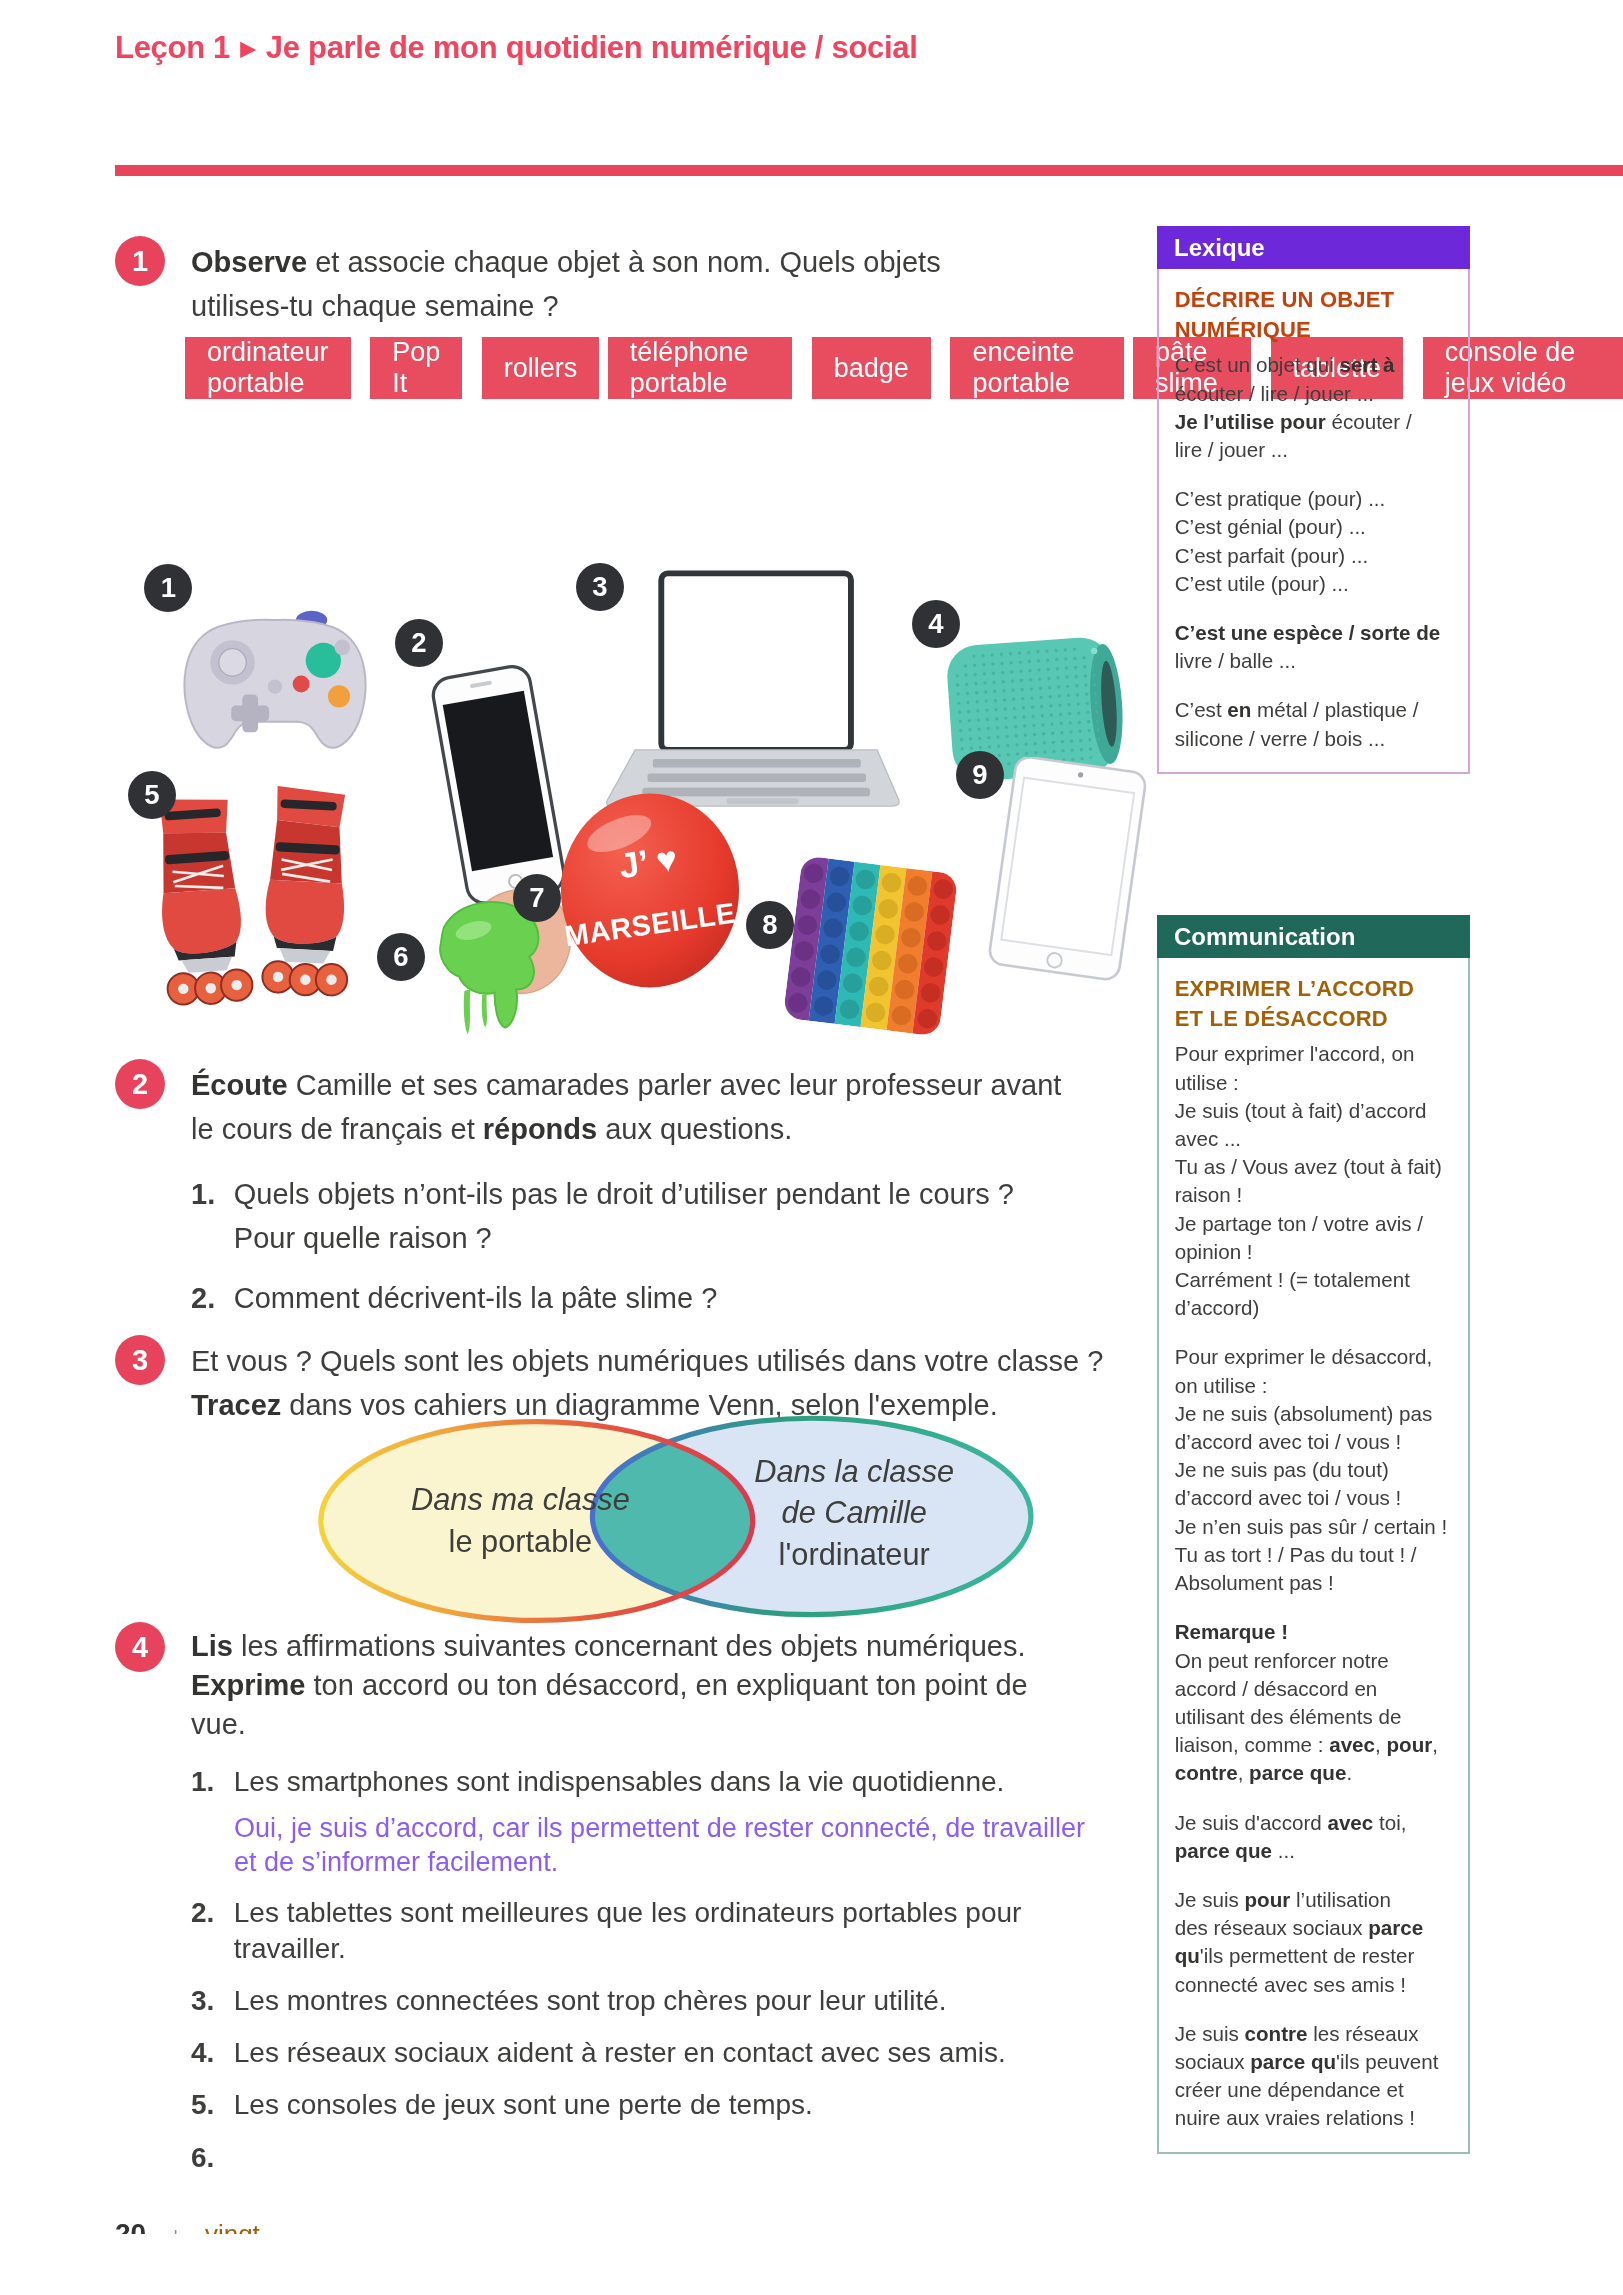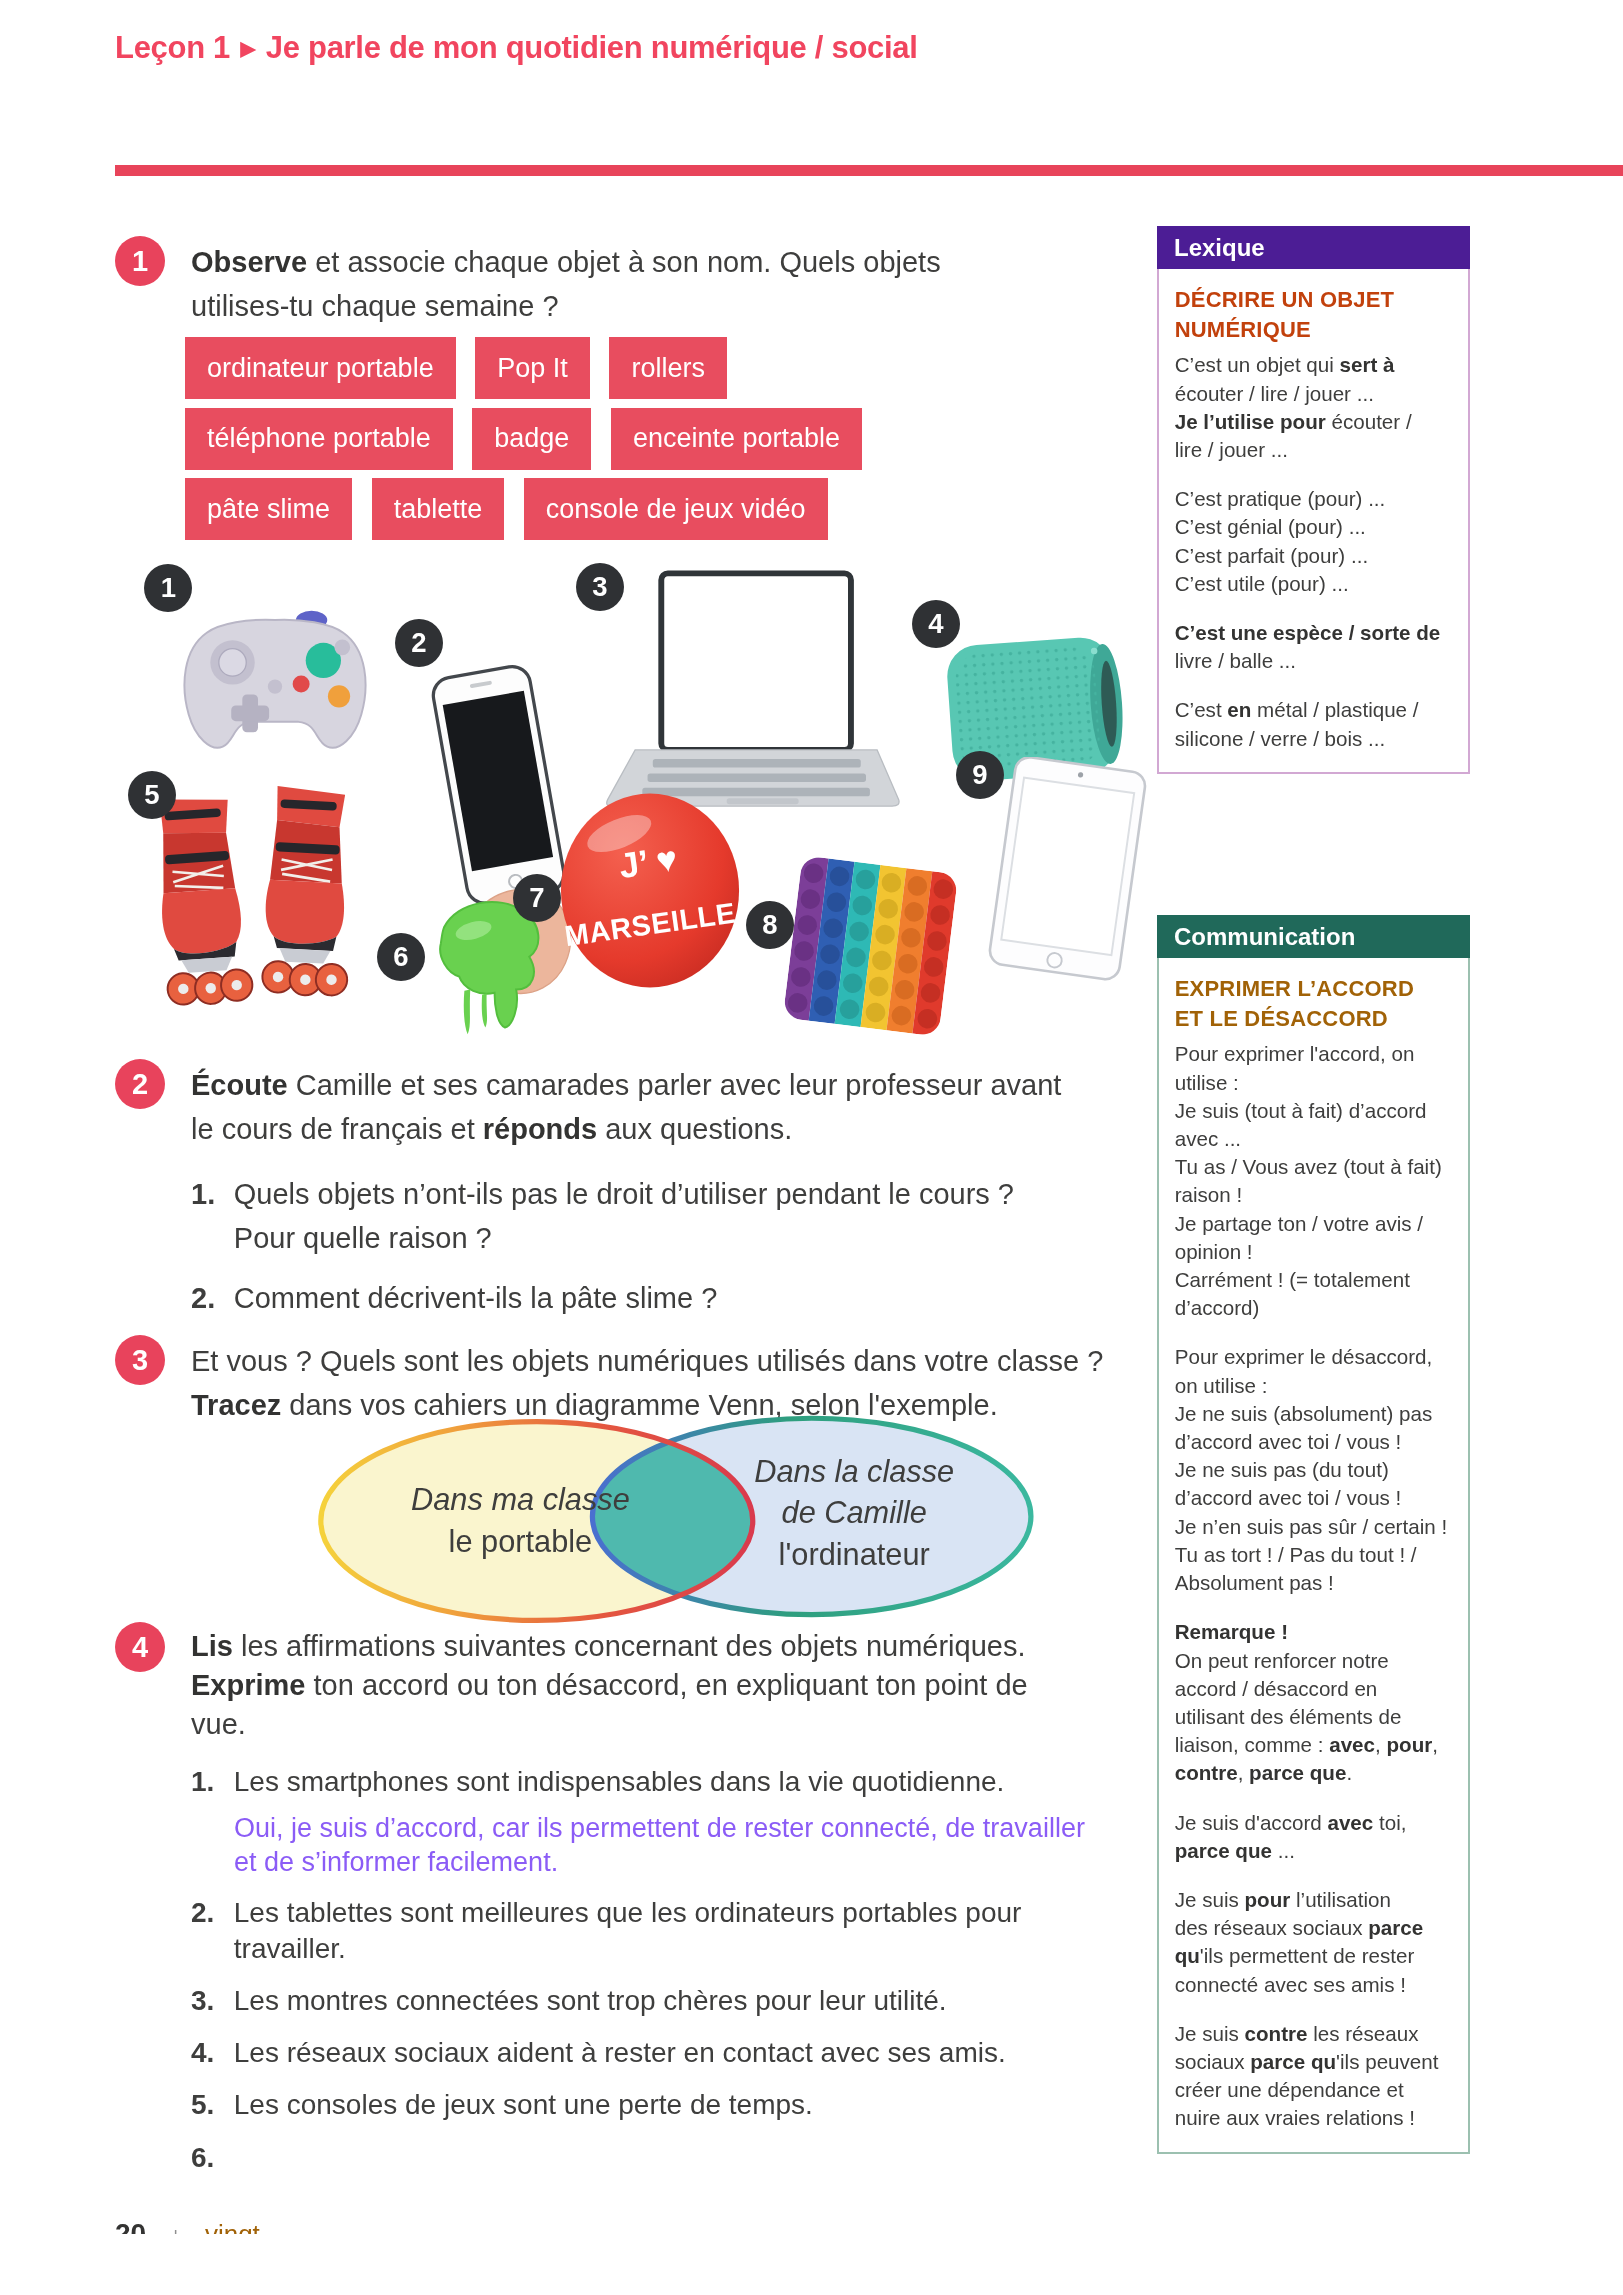--- a/index.html
+++ b/index.html
@@ -13,21 +13,21 @@
   .title-bar{position:absolute;left:115px;top:165px;width:1508px;height:10.5px;background:#E8445A;}
 
   
   .ex{position:absolute;left:115px;display:flex;gap:26px;align-items:flex-start;}
   .exnum{width:50px;height:50px;border-radius:50%;background:#E8435C;color:#fff;
          font-weight:bold;font-size:29px;display:flex;align-items:center;justify-content:center;flex:0 0 50px;}
   .excol{width:982px;}
   .extext{font-size:29px;line-height:1.5;white-space:pre-line;padding-top:5.2px;}
 
   
-  .chips{position:absolute;left:185px;top:337px;display:flex;flex-direction:column;gap:8.5px;}
+  .chips{position:absolute;left:185px;top:337px;display:flex;flex-direction:row;gap:8.5px;}
   .chip-row{display:flex;gap:19.6px;}
   .chip{background:#E84D5F;color:#fff;font-size:27px;height:62px;display:flex;align-items:center;padding:0 22px;}
 
   
   .objects{position:absolute;left:115px;top:535px;width:1040px;height:530px;}
   .obj-badge{position:absolute;width:48px;height:48px;border-radius:50%;background:#2F3134;color:#fff;
              font-size:27.5px;font-weight:bold;display:flex;align-items:center;justify-content:center;z-index:3;}
   .obj{position:absolute;}
 
   
@@ -44,21 +44,21 @@
 
   
   .venn{position:absolute;left:275px;top:1413px;}
   .venn text{fill:#3E3E3D;}
   .venn .it{font-style:italic;}
 
   
   .box{position:absolute;left:1157px;width:313px;}
   .lexique{top:226px;} .communication{top:915px;}
   .box-head{height:43px;display:flex;align-items:center;padding:0 17px;color:#fff;font-size:24px;font-weight:bold;box-sizing:border-box;}
-  .lex-head{background:#4c1d95;}
+  .lex-head{background:#6d28d9;}
   .com-head{background:#20695A;}
   .box-body{border:2px solid;border-top:none;padding:15.7px 15.7px 19.6px;font-size:20.6px;line-height:1.37;box-sizing:border-box;}
   .lex-body{border-color:#D2A8D3;}
   .com-body{border-color:#9CC0B0;}
   .box-body p{margin:0 0 21px;white-space:pre-line;}
   .box-body p:last-child{margin-bottom:0;}
   .box-heading{font-size:22px;font-weight:bold;margin:0 0 6.5px;white-space:pre-line;letter-spacing:0.2px;}
   .lex-heading{color:#c2410c;}
   .com-heading{color:#a16207;}
 

